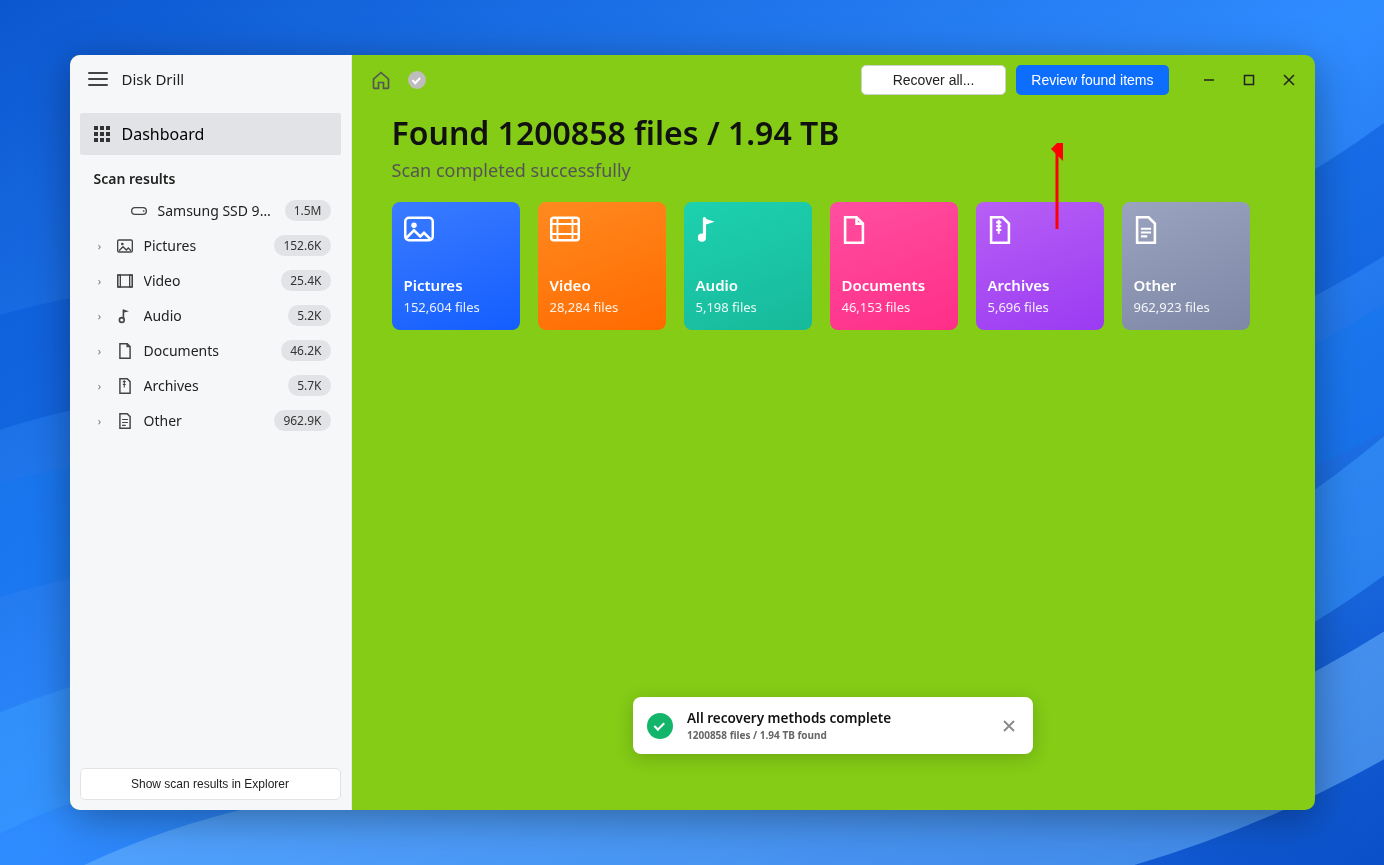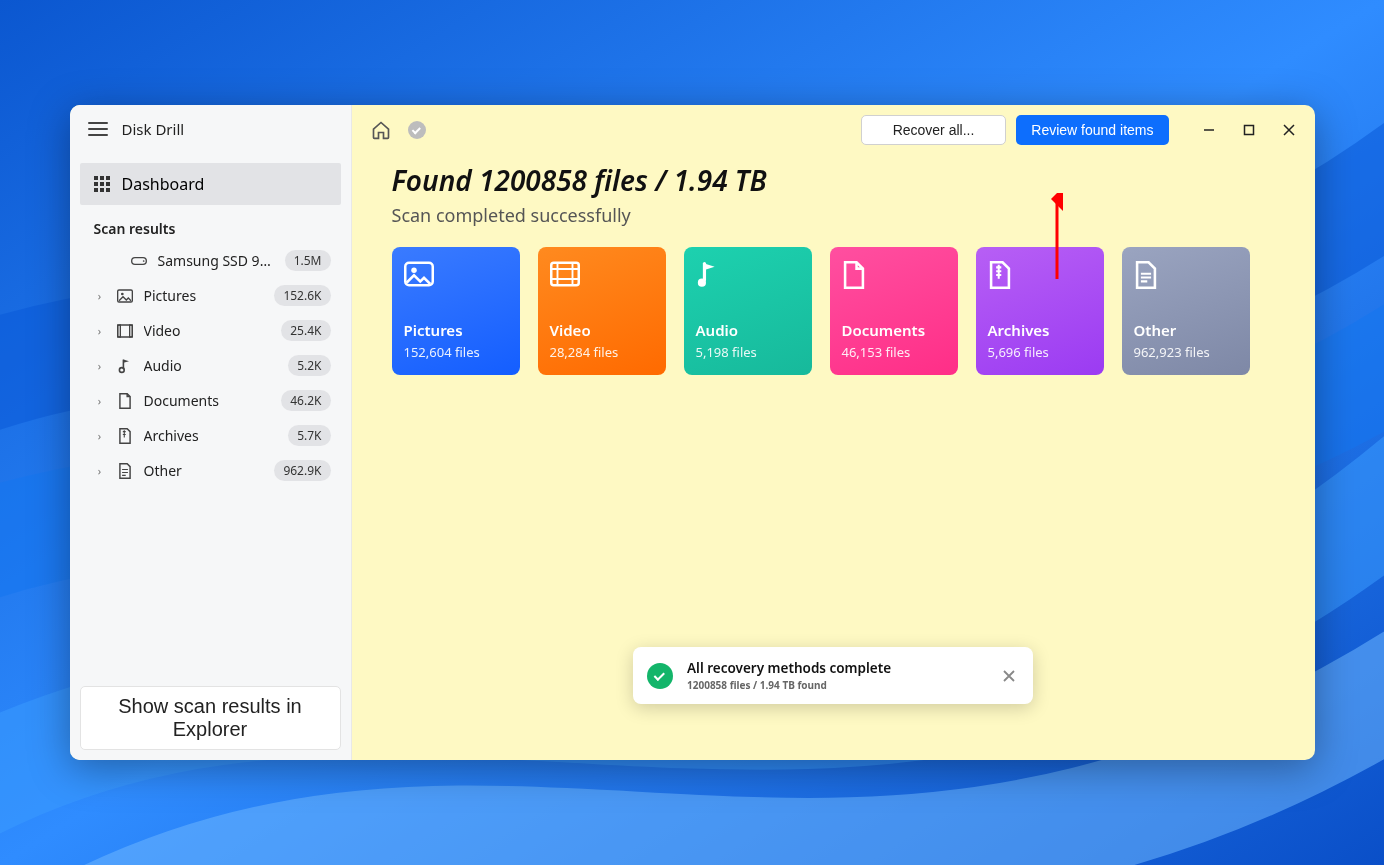--- a/index.html
+++ b/index.html
@@ -1,21 +1,21 @@
 <!DOCTYPE html>
 <html><head>
 <meta charset="utf-8">
 <style>
   * { box-sizing: border-box; }
   html, body { margin:0; padding:0; height:100%; font-family: "Segoe UI", system-ui, sans-serif; }
   body { background: linear-gradient(135deg,#0a5ad9 0%,#1f8bff 50%,#0a5ad9 100%); display:flex; align-items:center; justify-content:center; overflow:hidden; }
   #desktop-bg { position:fixed; inset:0; z-index:-1; }
   #desktop-bg svg { width:100%; height:100%; display:block; }
 
-  .window { width:1245px; height:655px; background:#fef9c3; border-radius:10px; box-shadow:0 8px 40px rgba(0,0,0,.35); display:flex; overflow:hidden; position:relative; }
+  .window { width:1245px; height:755px; background:#84cc16; border-radius:10px; box-shadow:0 8px 40px rgba(0,0,0,.35); display:flex; overflow:hidden; position:relative; }
 
   
   .sidebar { width:282px; background:#f6f7f8; display:flex; flex-direction:column; border-right:1px solid #e8e8e8; }
   .sidebar-top { display:flex; align-items:center; padding:14px 18px 6px 18px; gap:14px; }
   .hamburger { width:20px; height:20px; display:flex; flex-direction:column; justify-content:center; gap:4px; cursor:pointer; }
   .hamburger span { height:2px; background:#444; border-radius:1px; }
   .app-title { font-size:15px; color:#222; }
 
   .sidebar-section { padding:4px 10px; }
   .dashboard-item { display:flex; align-items:center; gap:12px; padding:10px 14px; border-radius:2px; background:#e2e3e6; cursor:pointer; margin:14px 0 8px 0; }
@@ -24,37 +24,37 @@
   .section-label { font-size:14px; color:#222; font-weight:600; padding:6px 14px 4px 14px; }
 
   .tree-item { display:flex; align-items:center; gap:10px; padding:6px 10px 6px 14px; cursor:pointer; border-radius:5px; margin:2px 0; font-size:14px; color:#222; }
   .tree-item .chev { width:12px; color:#777; font-size:11px; display:flex; justify-content:center; }
   .tree-item .ic { width:18px; display:flex; justify-content:center; color:#444; }
   .tree-item .lbl { flex:1; white-space:nowrap; overflow:hidden; text-overflow:ellipsis; }
   .tree-item .badge { background:#e2e3e6; color:#333; font-size:12px; padding:2px 9px; border-radius:12px; }
   .tree-item.level2 { padding-left:28px; }
 
   .sidebar-footer { margin-top:auto; padding:10px; }
-  .show-explorer { width:100%; background:#fff; border:1px solid #e3e3e3; border-radius:5px; padding:8px 12px; font-size:20px; color:#222; cursor:pointer; }
+  .show-explorer { width:100%; background:#fff; border:1px solid #e3e3e3; border-radius:5px; padding:8px 12px; font-size:12px; color:#222; cursor:pointer; }
 
   
   .main { flex:1; display:flex; flex-direction:column; position:relative; }
   .toolbar { display:flex; align-items:center; padding:10px 18px; gap:10px; }
   .toolbar-left { display:flex; align-items:center; gap:14px; }
   .ic-btn { width:22px; height:22px; display:flex; align-items:center; justify-content:center; color:#555; cursor:pointer; }
   .check-badge { width:18px; height:18px; border-radius:50%; background:#bdbdbd; display:flex; align-items:center; justify-content:center; }
   .check-badge::after { content:''; width:6px; height:3px; border-left:2px solid #fff; border-bottom:2px solid #fff; transform:rotate(-45deg) translateY(-1px); }
   .toolbar-spacer { flex:1; }
   .btn-outline { border:1px solid #d0d0d0; background:#fff; padding:6px 31px; border-radius:5px; font-size:14px; cursor:pointer; color:#222; }
   .btn-primary { background:#0d6efd; color:#fff; border:none; padding:7px 15px; border-radius:5px; font-size:14px; cursor:pointer; }
   .window-controls { display:flex; gap:24px; margin-left:22px; }
   .window-controls .wc { width:16px; height:16px; display:flex; align-items:center; justify-content:center; cursor:pointer; color:#222; }
 
   .content { padding:0 40px 20px 40px; flex:1; position:relative; }
-  h1.found-title { margin:6px 0 4px 0; font-size:28px; font-weight:600; color:#111;font-style:italic; }
+  h1.found-title { margin:6px 0 4px 0; font-size:32px; font-weight:600; color:#111; }
   .subtitle { font-size:18px; color:#555; margin-bottom:20px; }
 
   .tiles { display:flex; gap:18px; }
   .tile { width:128px; height:128px; border-radius:8px; padding:14px 12px; display:flex; flex-direction:column; cursor:pointer; color:#fff; }
   .tile .tile-ic { height:34px; display:flex; align-items:flex-start; }
   .tile .tile-name { font-size:15px; font-weight:600; margin-top:auto; }
   .tile .tile-count { font-size:13px; opacity:.9; margin-top:3px; }
   .t-pictures { background:linear-gradient(160deg,#3a7bff,#145eff); }
   .t-video { background:linear-gradient(160deg,#ff8a1f,#ff6a00); }
   .t-audio { background:linear-gradient(160deg,#1dd1af,#17b99b); }

